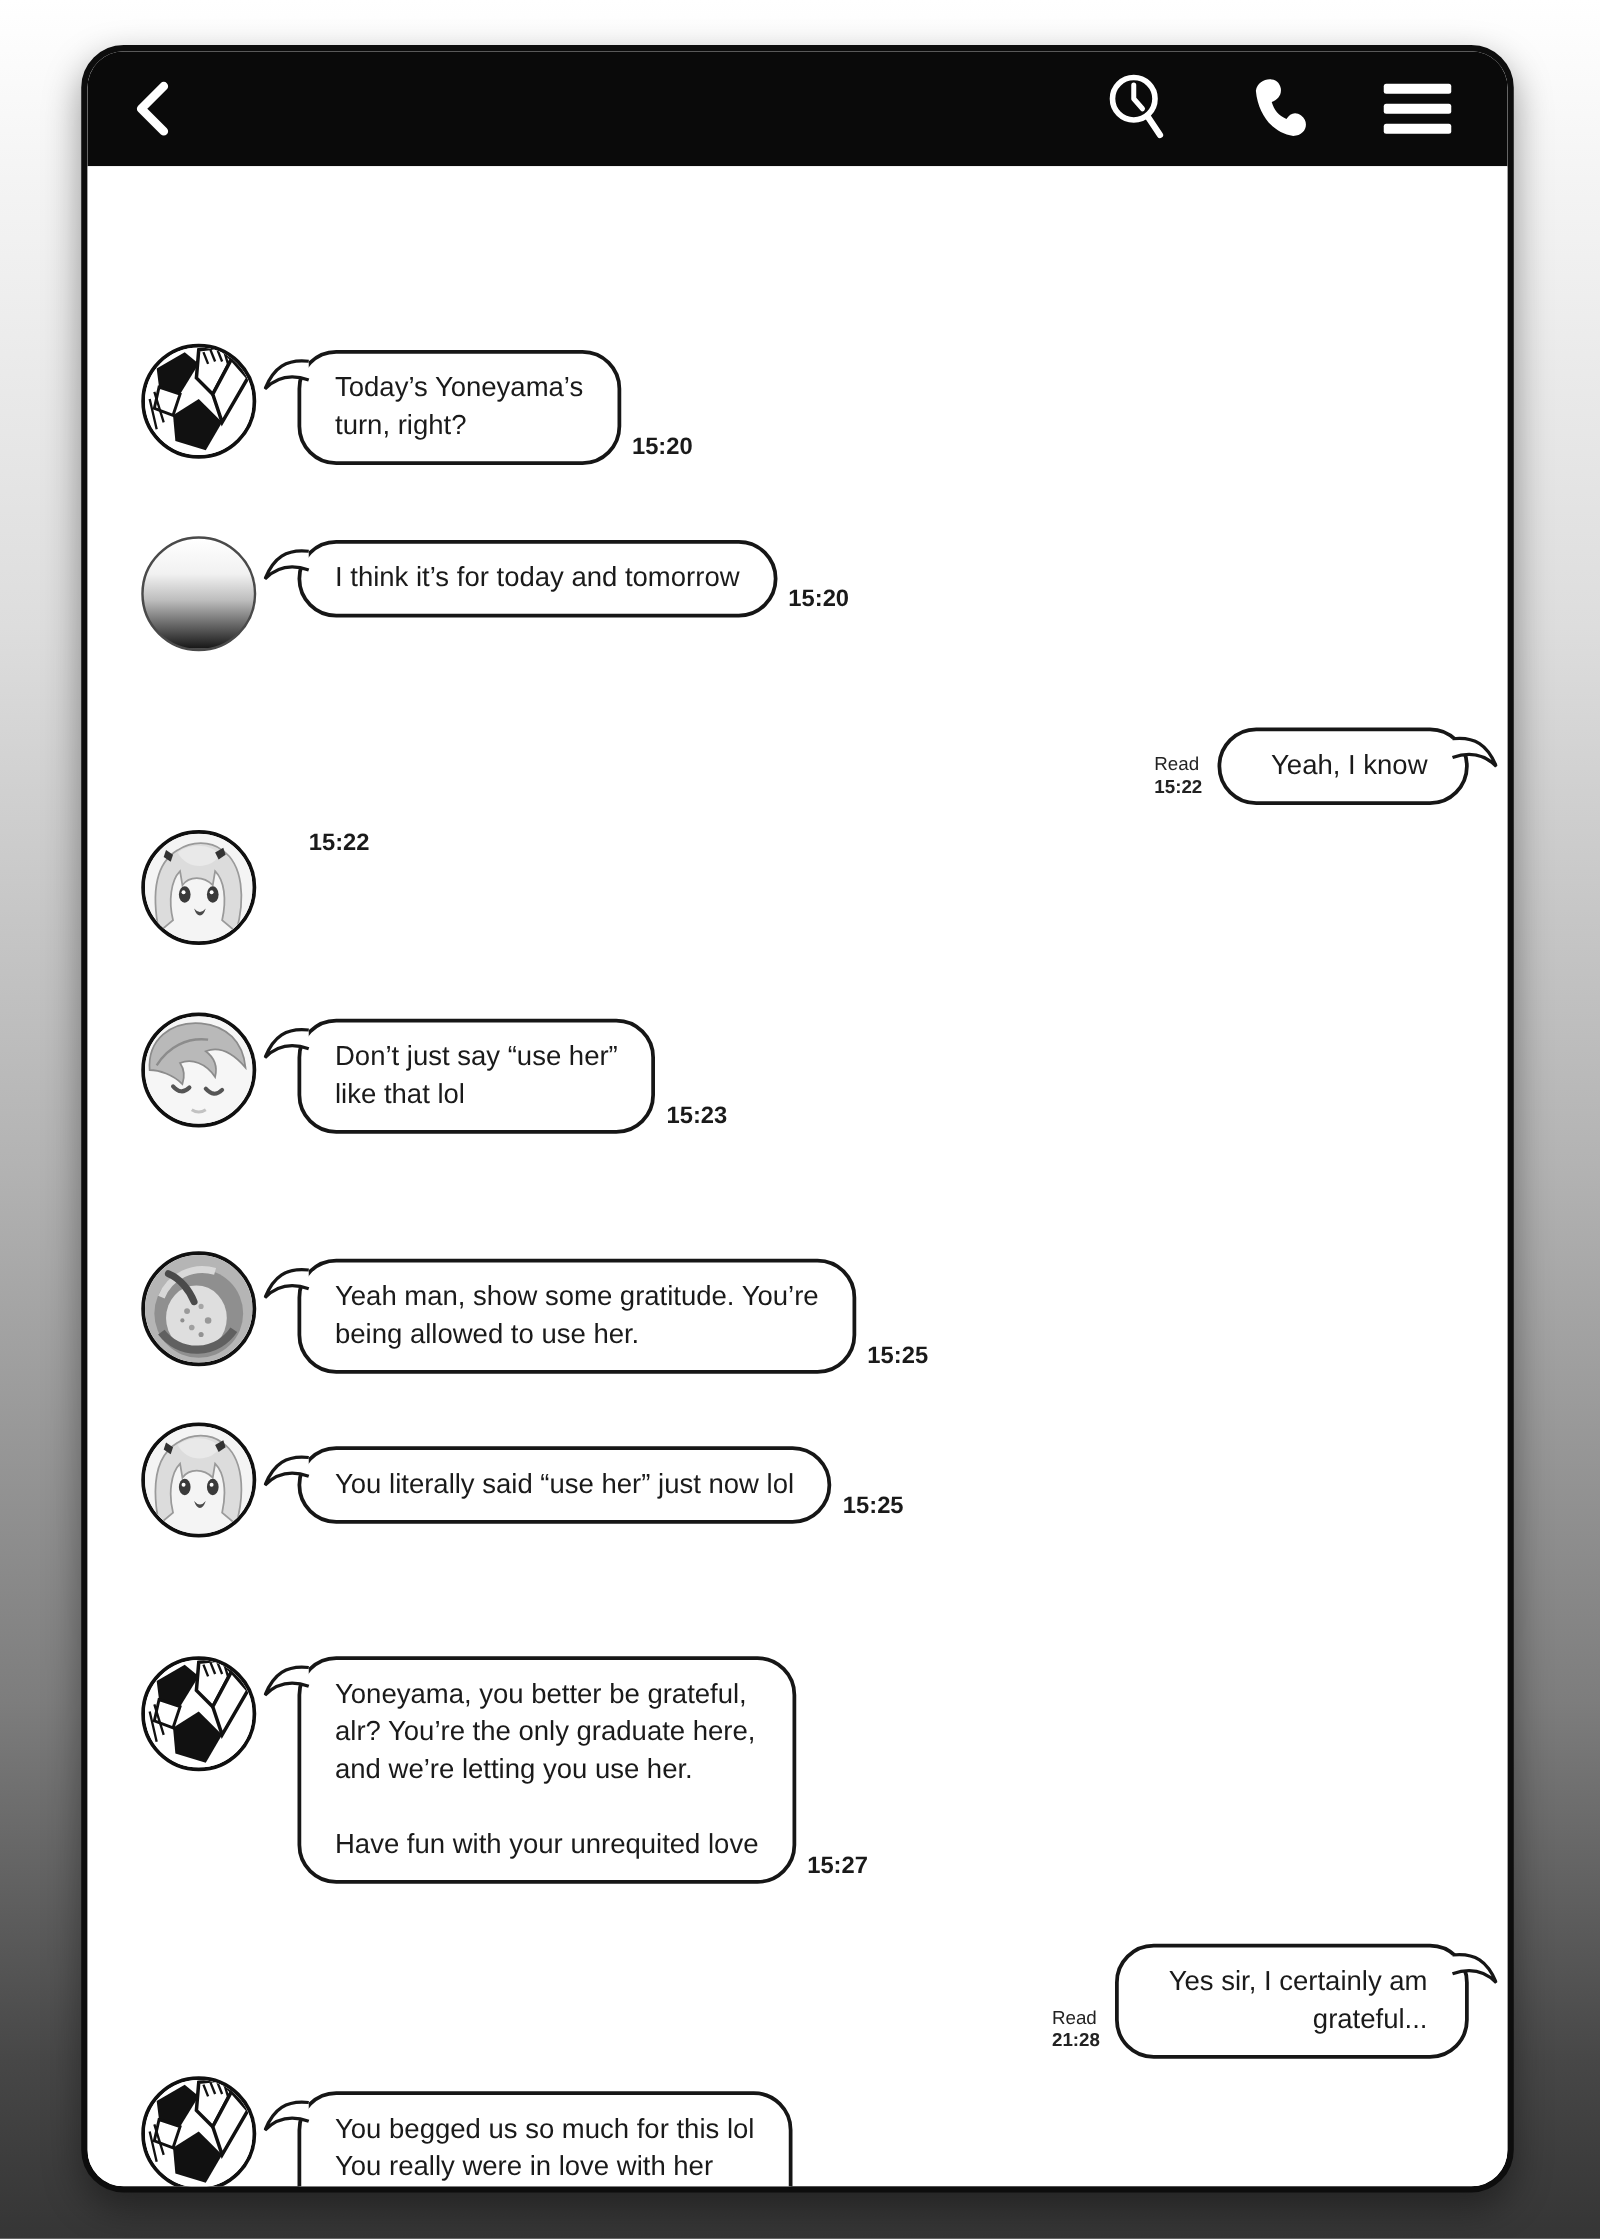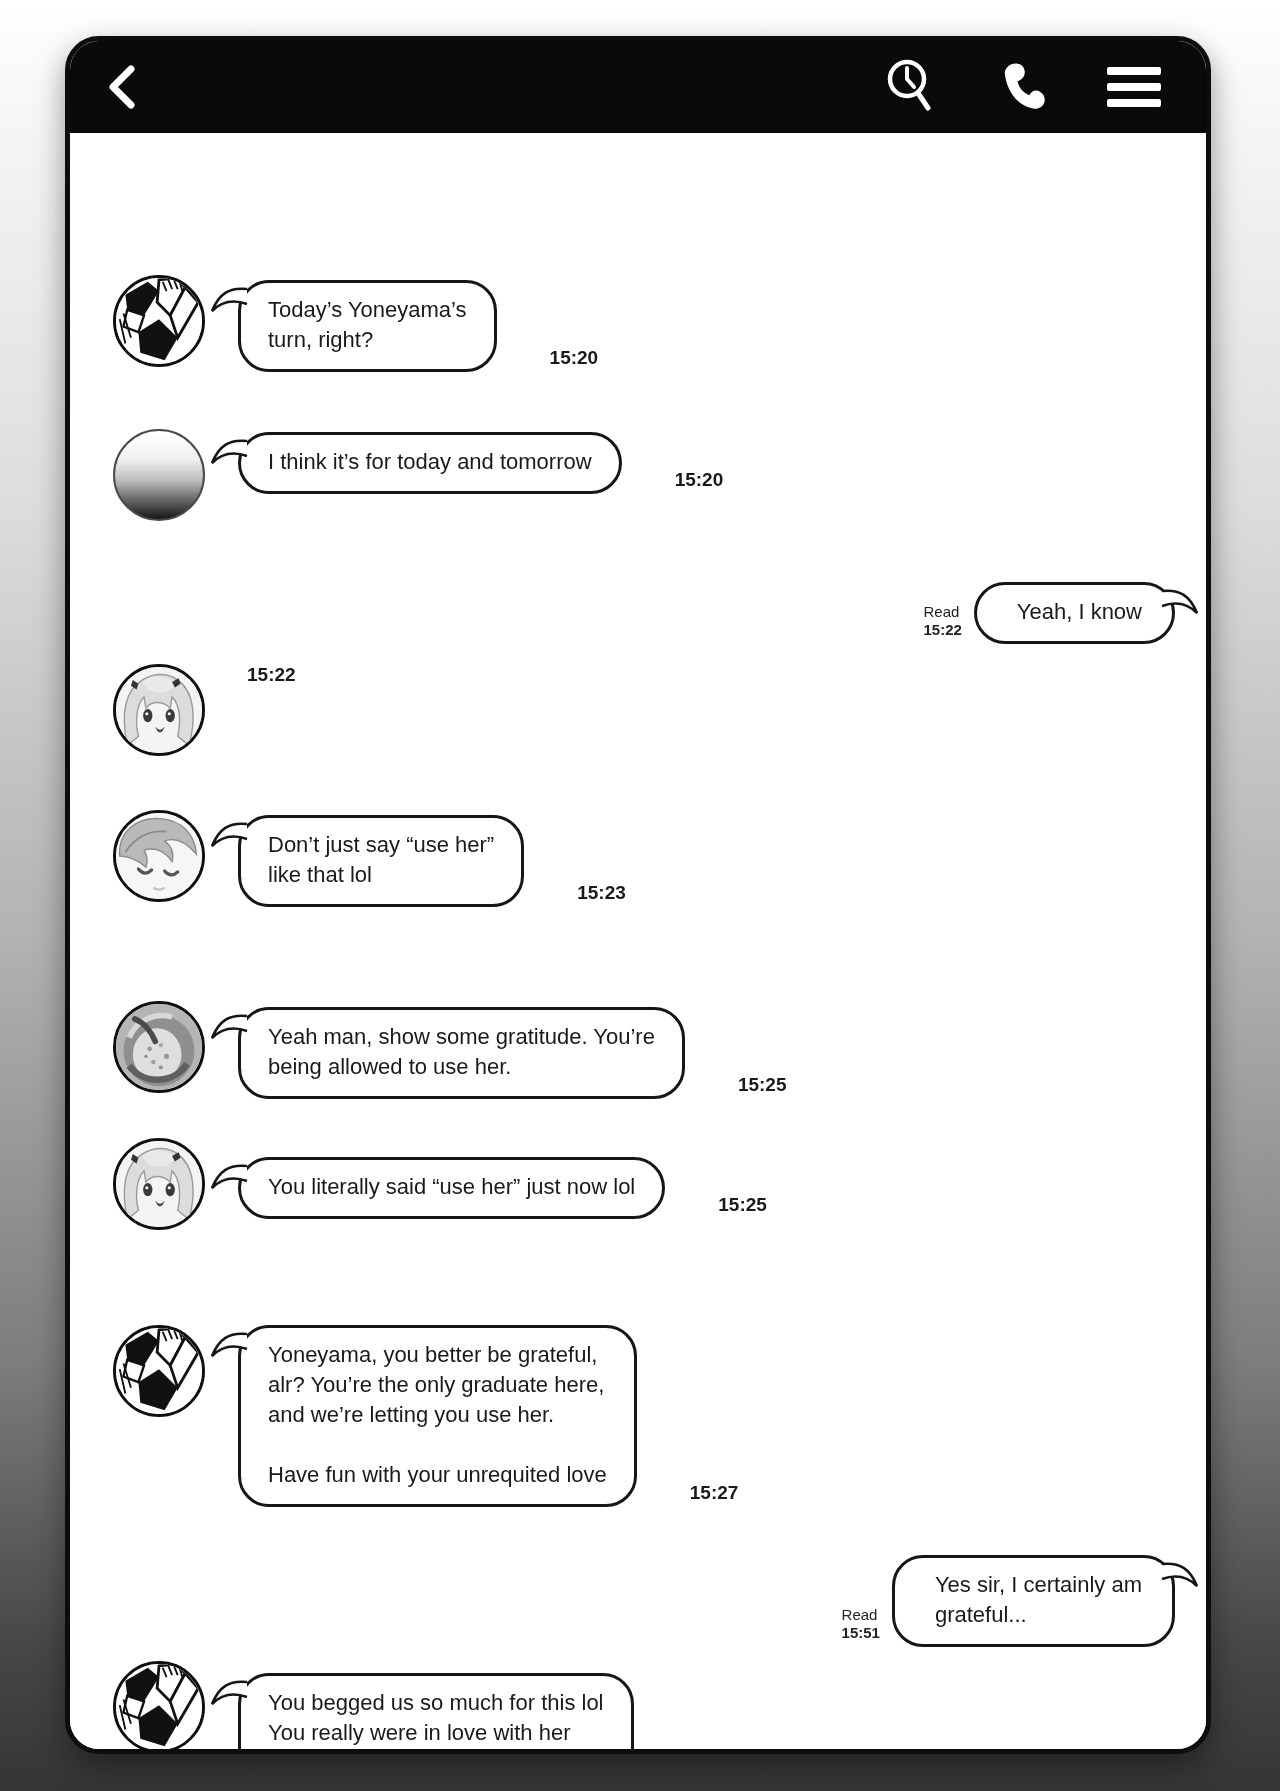--- a/index.html
+++ b/index.html
@@ -24,26 +24,26 @@
   .row.out{justify-content:flex-end;}
   .avatar{
     width:92px;height:92px;border-radius:50%;overflow:hidden;flex:none;
     border:3px solid #101010;box-sizing:border-box;margin-right:33px;background:#fff;
   }
   .avatar svg{width:100%;height:100%;display:block;}
   .avatar.sphere{
     border:2px solid #4a4a4a;
     background:linear-gradient(180deg,#ffffff 0%,#f1f1f1 32%,#bdbdbd 56%,#707070 76%,#161616 100%);
   }
-  .bubble-wrap{display:flex;align-items:flex-end;gap:44px;}
+  .bubble-wrap{display:flex;align-items:flex-end;}
   .bubble{
     position:relative;background:#fff;border:3px solid #161616;border-radius:31px;
     padding:12px 27px 14px 27px;font-size:22px;line-height:30px;white-space:nowrap;
   }
-  .row.out .bubble{padding:12px 30px 14px 40px;}
+  .row.out .bubble{padding:12px 30px 14px 40px;text-align:right;}
   .line{min-height:30px;}
   .tail{position:absolute;top:3px;}
   .tail.in{left:-30px;}
   .tail.out{right:-26px;}
   .time{
     font-size:19px;font-weight:bold;margin-left:9px;margin-bottom:3px;
     align-self:flex-end;white-space:nowrap;
   }
   .read-block{
     text-align:left;font-size:15px;line-height:18px;margin-right:12px;
@@ -272,21 +272,21 @@
           <div class="line"></div>
           <div class="line">Have fun with your unrequited love</div>
         </div>
         <div class="time">15:27</div>
       </div>
     </div>
 
     <div class="row out" style="top:1422px">
       <div class="read-block">
         <div>Read</div>
-        <div class="rt">15:51</div>
+        <div class="rt">21:28</div>
       </div>
       <div class="bubble">
         <svg class="tail out" width="37" height="28" viewBox="0 0 37 28">
             <use href="#tail-out-g"></use>
           </svg>
         <div class="line">Yes sir, I certainly am</div>
         <div class="line">grateful...</div>
       </div>
     </div>
 

